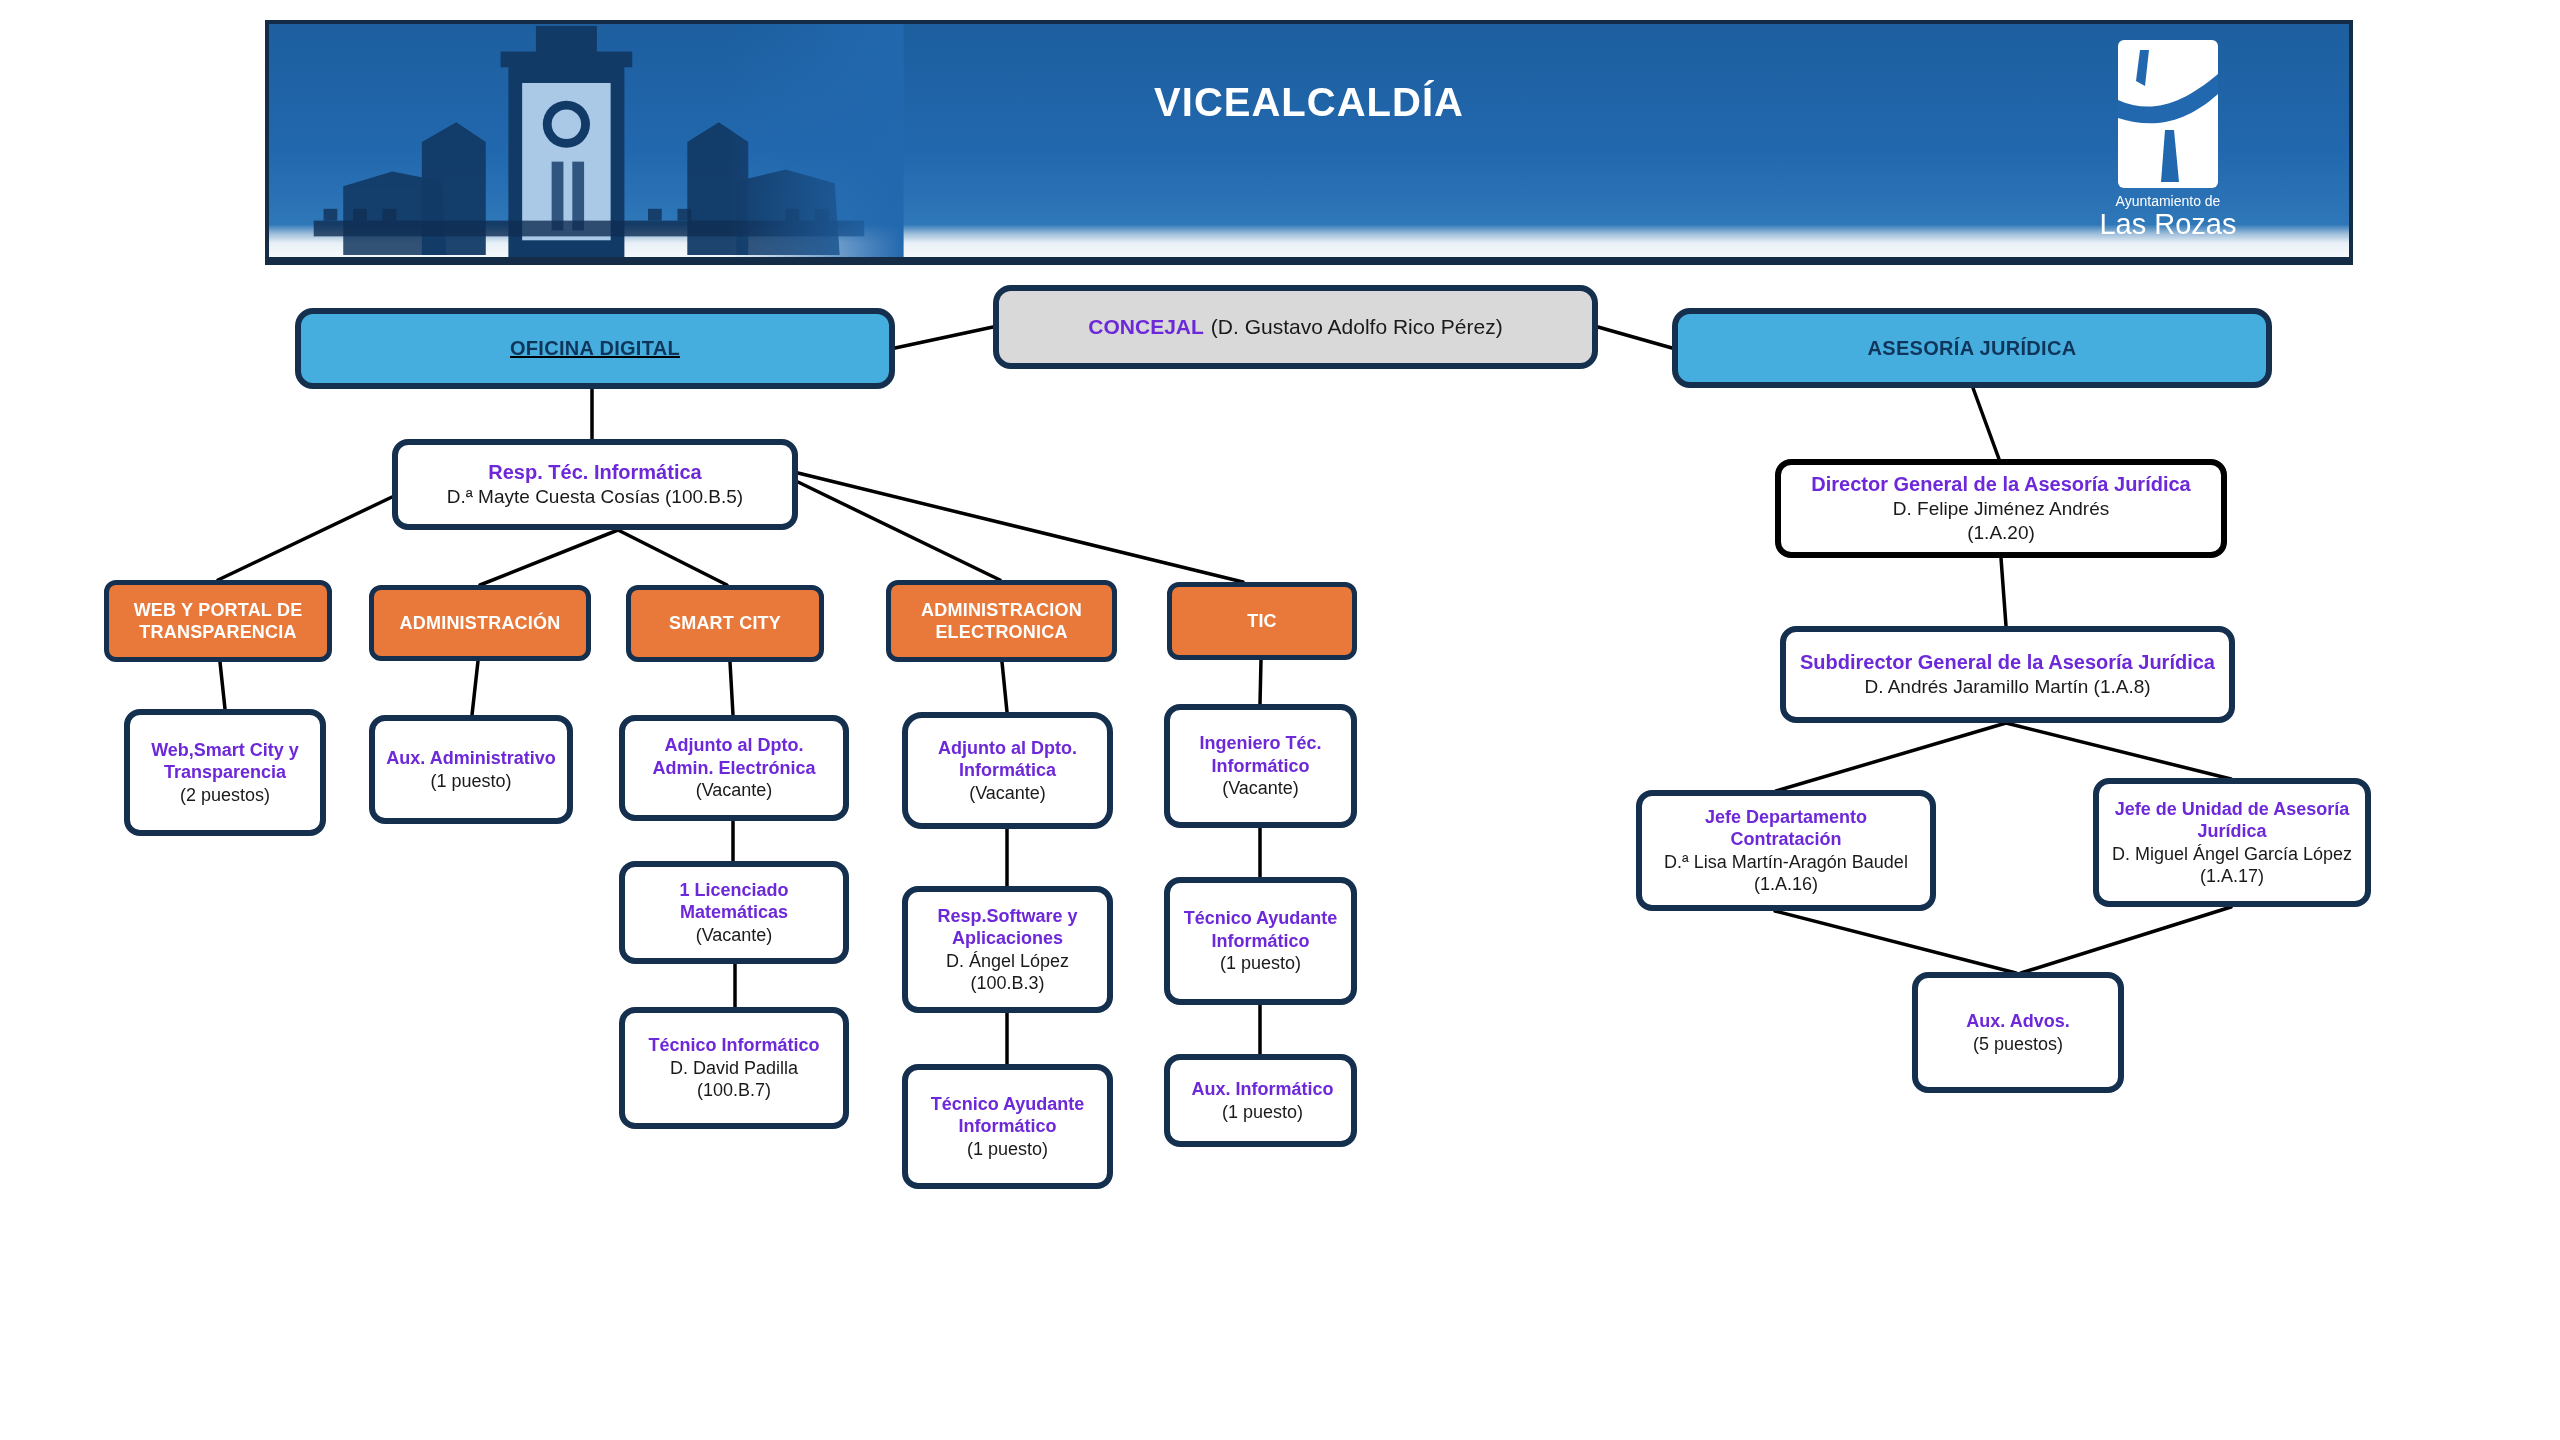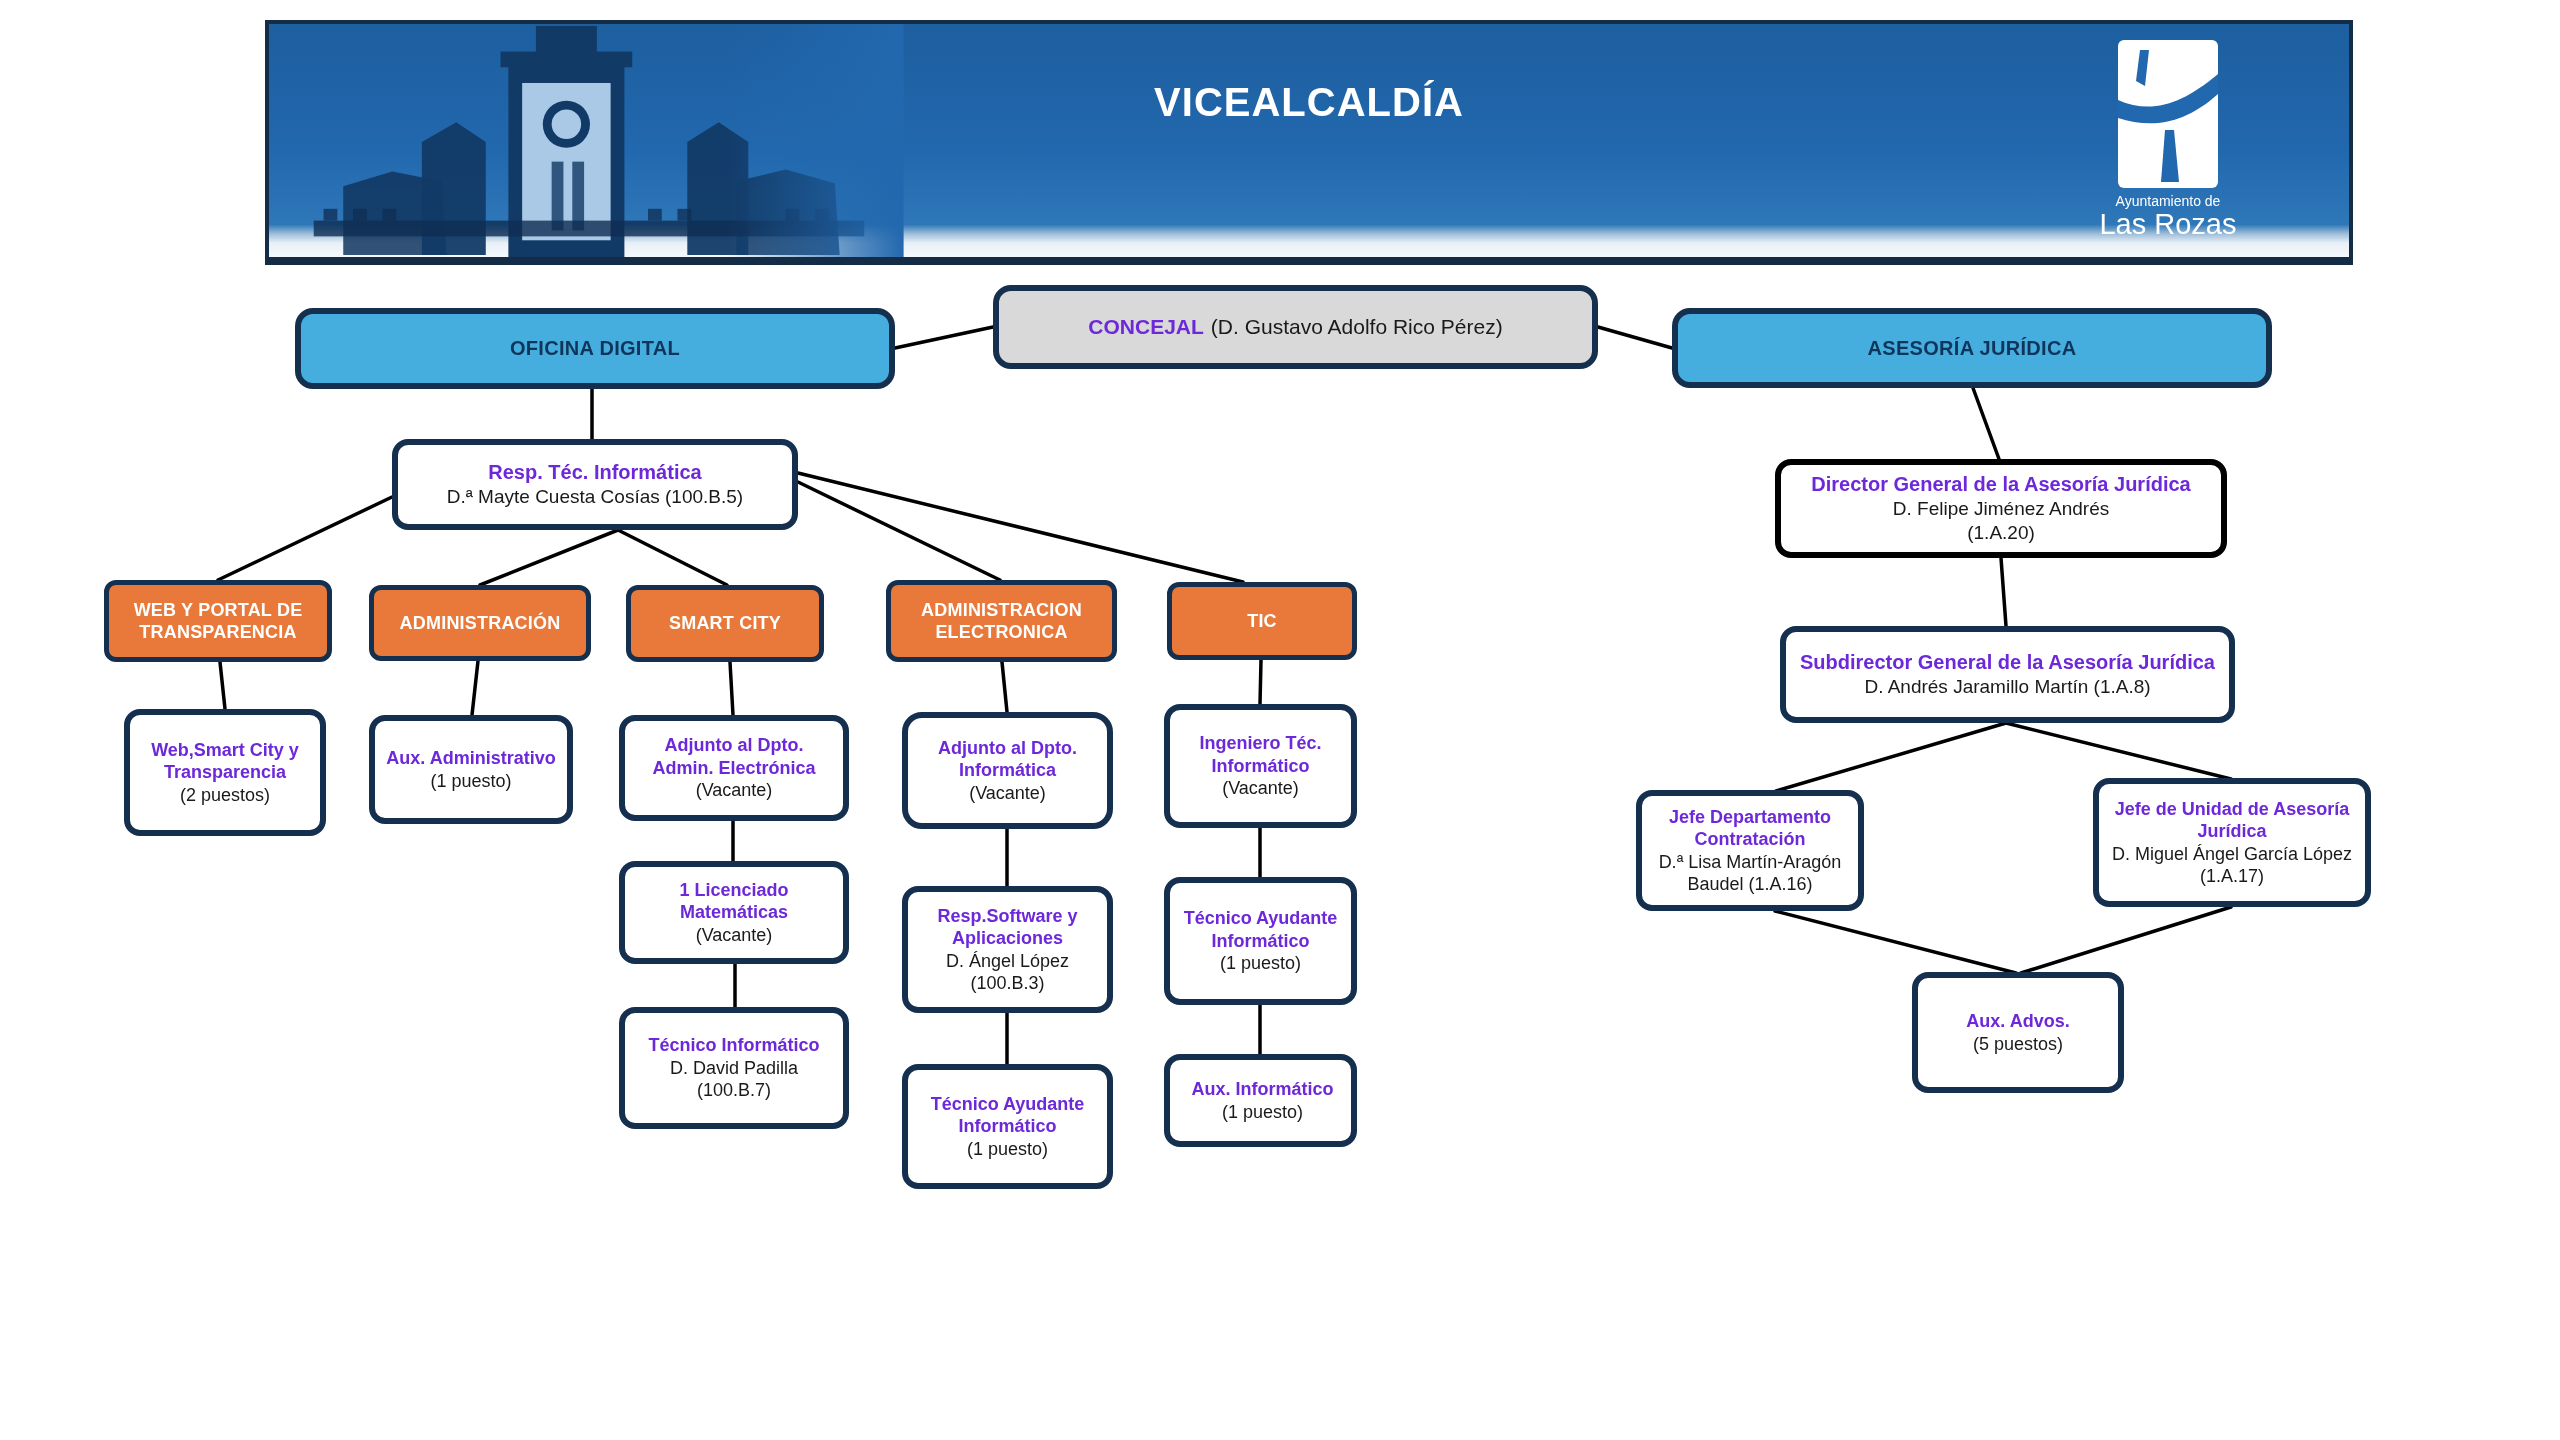--- a/index.html
+++ b/index.html
@@ -126,21 +126,21 @@
     <line x1="2006" y1="723" x2="2231" y2="779"></line>
     <line x1="1775" y1="911" x2="2016" y2="973"></line>
     <line x1="2231" y1="907" x2="2021" y2="973"></line>
   </svg>
 
   <div class="node gray" style="left:993px;top:285px;width:605px;height:84px;">
     <span class="t">CONCEJAL</span>
     <span class="s">(D. Gustavo Adolfo Rico Pérez)</span>
   </div>
 
-  <div class="node blue" style="left:295px;top:308px;width:600px;height:81px;">
+  <div class="node blue" style="left:295px;top:308px;width:600px;height:81px;text-decoration:underline;">
     <div class="t">OFICINA DIGITAL</div>
   </div>
 
   <div class="node blue" style="left:1672px;top:308px;width:600px;height:80px;">
     <div class="t">ASESORÍA JURÍDICA</div>
   </div>
 
   <div class="node lg" style="left:392px;top:439px;width:406px;height:91px;">
     <div class="t">Resp. Téc. Informática</div>
     <div class="s">D.ª Mayte Cuesta Cosías (100.B.5)</div>
@@ -217,21 +217,21 @@
     <div class="t">Director General de la Asesoría Jurídica</div>
     <div class="s">D. Felipe Jiménez Andrés
 (1.A.20)</div>
   </div>
 
   <div class="node lg" style="left:1780px;top:626px;width:455px;height:97px;">
     <div class="t">Subdirector General de la Asesoría Jurídica</div>
     <div class="s">D. Andrés Jaramillo Martín (1.A.8)</div>
   </div>
 
-  <div class="node" style="left:1636px;top:790px;width:228px;height:121px;">
+  <div class="node" style="left:1636px;top:790px;width:300px;height:121px;">
     <div class="t">Jefe Departamento Contratación</div>
     <div class="s">D.ª Lisa Martín-Aragón Baudel (1.A.16)</div>
   </div>
 
   <div class="node" style="left:2093px;top:778px;width:278px;height:129px;">
     <div class="t">Jefe de Unidad de Asesoría Jurídica</div>
     <div class="s">D. Miguel Ángel García López (1.A.17)</div>
   </div>
 
   <div class="node" style="left:1912px;top:972px;width:212px;height:121px;">

